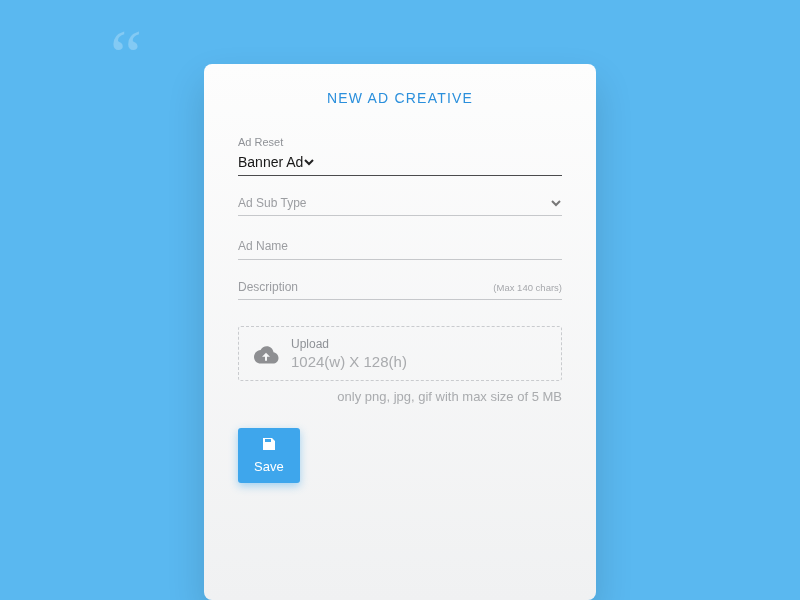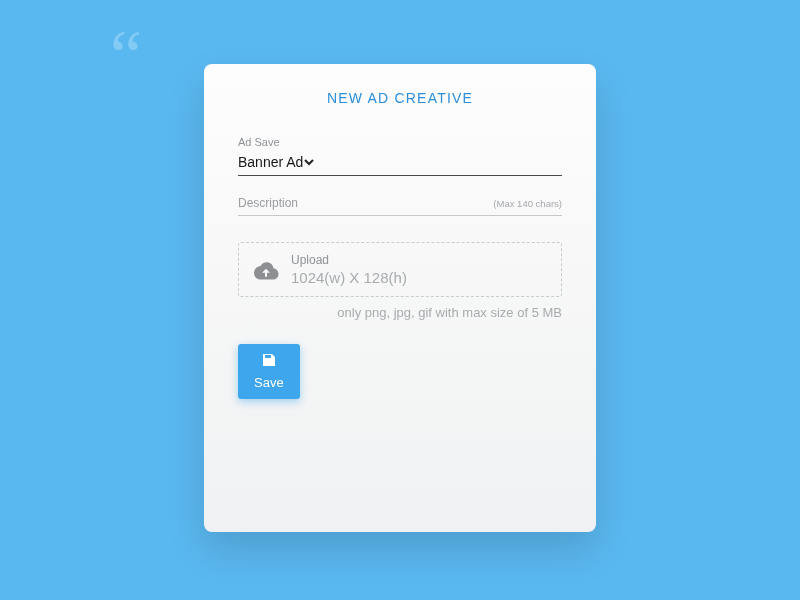--- a/index.html
+++ b/index.html
@@ -18,21 +18,21 @@
   font-size: 72px;
   color: rgba(255,255,255,0.25);
   font-family: Georgia, serif;
   line-height: 1;
 }
 .card {
   position: absolute;
   top: 64px;
   left: 204px;
   width: 392px;
-  height: 468px;
+  height: 536px;
   background: linear-gradient(180deg,#fdfdfd 0%,#f0f1f2 100%);
   border-radius: 8px;
   box-shadow: 0 18px 38px rgba(0,0,0,.14);
   padding: 26px 34px 24px 34px;
 }
 .card-title {
   text-align: center;
   font-size: 14px;
   letter-spacing: 1.2px;
   color: #2a8fdc;
@@ -141,32 +141,47 @@
 </head>
 <body>
 
 <div class="quote-mark">“</div>
 
 <div class="card">
 
   <h2 class="card-title">NEW AD CREATIVE</h2>
 
   <div class="field">
-    <span class="field-label">Ad Save</span>
+    <span class="field-label">Ad Reset</span>
     <div class="select-row">
       <span class="select-value">Banner Ad</span>
       <span class="chev">
         <svg viewBox="0 0 12 12" width="12" height="12">
             <path d="M2 4 L6 8 L10 4" fill="none" stroke="#222" stroke-width="2"></path>
           </svg>
       </span>
     </div>
   </div>
 
-
+  <div class="field">
+    <div class="placeholder-row">
+      <span class="placeholder-text">Ad Sub Type</span>
+      <span class="chev">
+        <svg viewBox="0 0 12 12" width="12" height="12">
+            <path d="M2 4 L6 8 L10 4" fill="none" stroke="#777" stroke-width="2"></path>
+          </svg>
+      </span>
+    </div>
+  </div>
+
+  <div class="field">
+    <div class="input-row">
+      <input type="text" placeholder="Ad Name" style="">
+    </div>
+  </div>
 
   <div class="field">
     <div class="desc-row">
       <span class="placeholder-text">Description</span>
       <span class="hint-right">(Max 140 chars)</span>
     </div>
   </div>
 
   <div class="field" style="margin-top:26px;">
     <div class="upload-box">

